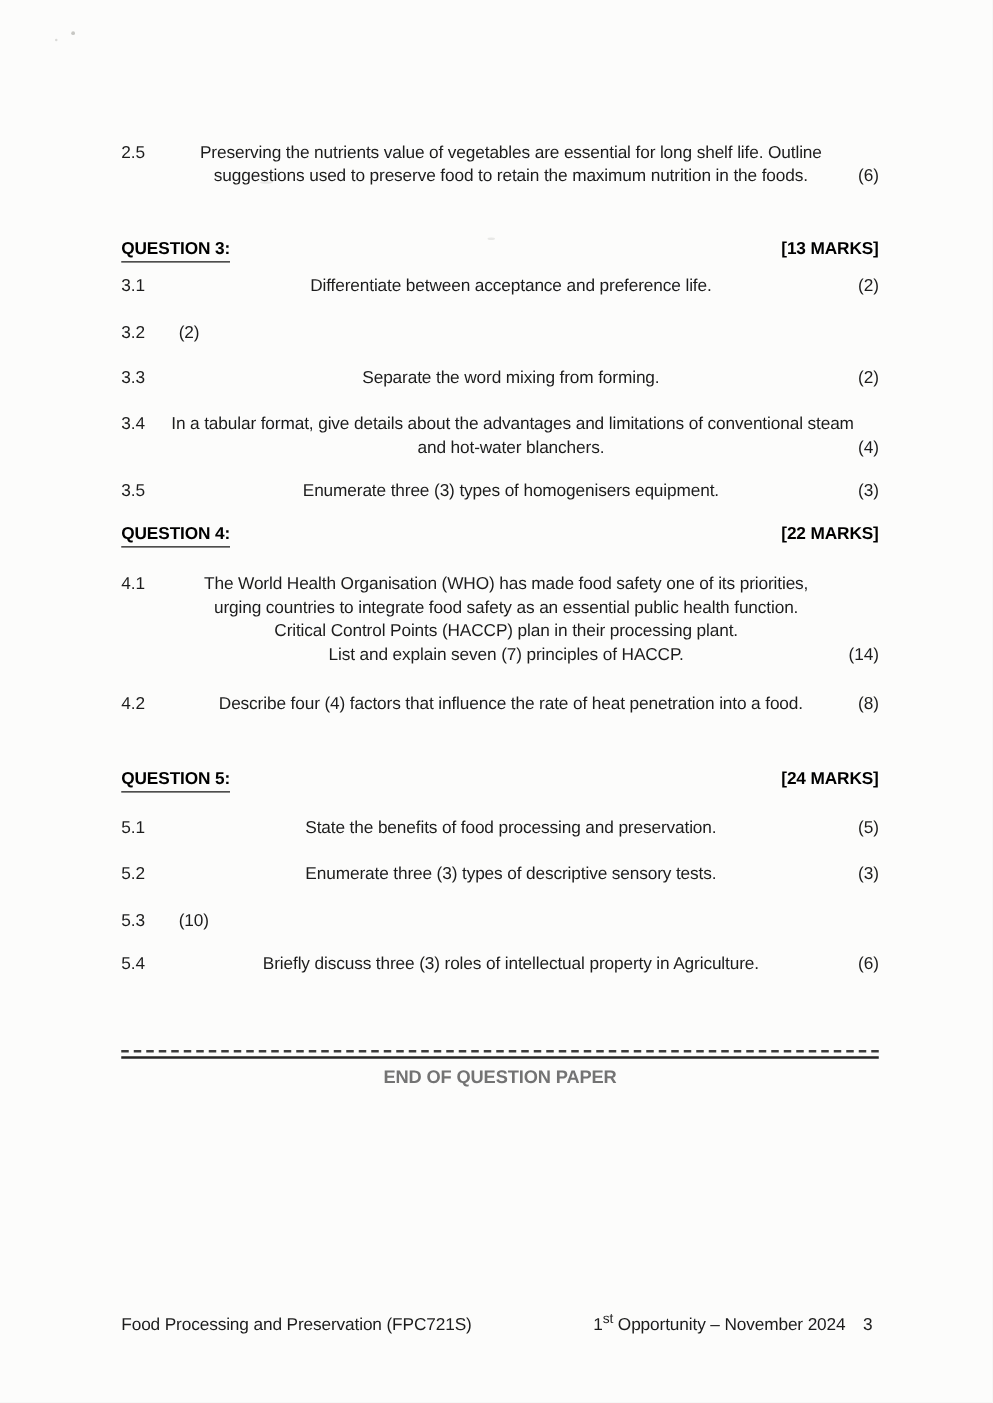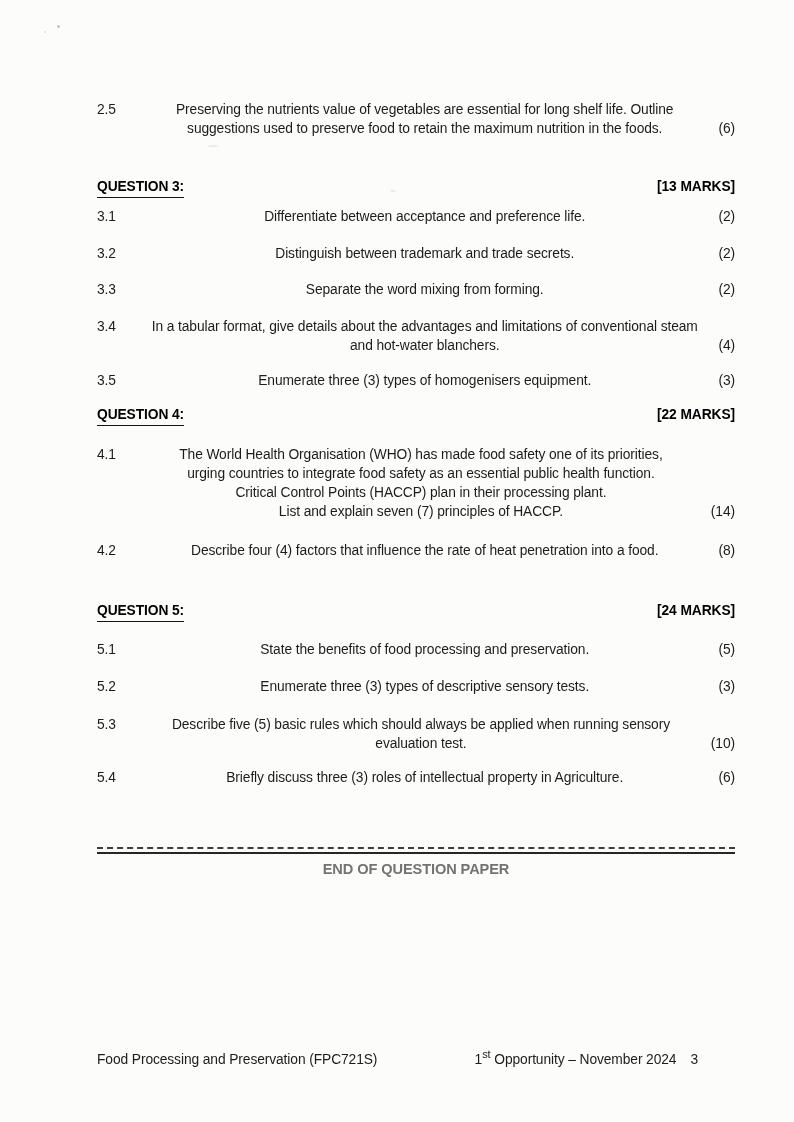--- a/index.html
+++ b/index.html
@@ -13,21 +13,22 @@
     height: 1122px;
     margin: 0 auto;
     background: #fcfcfb;
     color: #1c1c1c;
     overflow: hidden;
     font-size: 13.8px;
     line-height: 19px;
     letter-spacing: -0.1px;
   }
   .content {
-    padding: 100px 59px 0 97px;
+    padding: 100px 91px 0 97px;
+    margin-top: 12px;
   }
   .item {
     display: flex;
   }
   .item .num {
     flex: none;
     width: 40px;
   }
   .item .body {
     flex: 1;
@@ -108,23 +109,20 @@
     <div class="item" style="margin-top:9px">
       <div class="num">3.1</div>
       <div class="body">
         <div class="line">Differentiate between acceptance and preference life.</div>
       </div>
       <div class="marks">(2)</div>
     </div>
 
     <div class="item" style="margin-top:18px">
       <div class="num">3.2</div>
-      <div class="body">
-        <div class="line">Distinguish between trademark and trade secrets.</div>
-      </div>
       <div class="marks">(2)</div>
     </div>
 
     <div class="item" style="margin-top:17px">
       <div class="num">3.3</div>
       <div class="body">
         <div class="line">Separate the word mixing from forming.</div>
       </div>
       <div class="marks">(2)</div>
     </div>
@@ -186,24 +184,20 @@
     <div class="item" style="margin-top:18px">
       <div class="num">5.2</div>
       <div class="body">
         <div class="line">Enumerate three (3) types of descriptive sensory tests.</div>
       </div>
       <div class="marks">(3)</div>
     </div>
 
     <div class="item" style="margin-top:19px">
       <div class="num">5.3</div>
-      <div class="body">
-        <div class="line">Describe five (5)  basic rules which should always be applied when running sensory</div>
-        <div class="line">evaluation test.</div>
-      </div>
       <div class="marks">(10)</div>
     </div>
 
     <div class="item" style="margin-top:15px">
       <div class="num">5.4</div>
       <div class="body">
         <div class="line">Briefly discuss three (3) roles of intellectual property in Agriculture.</div>
       </div>
       <div class="marks">(6)</div>
     </div>

